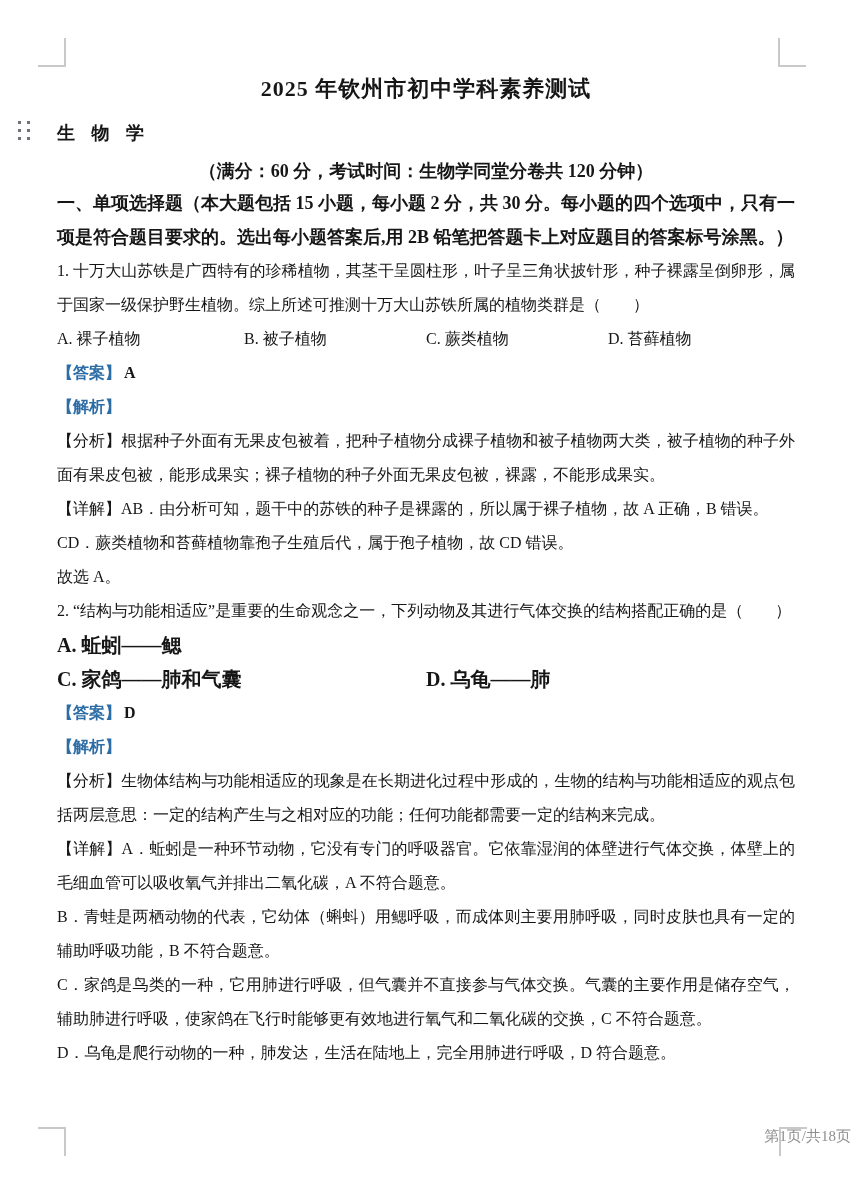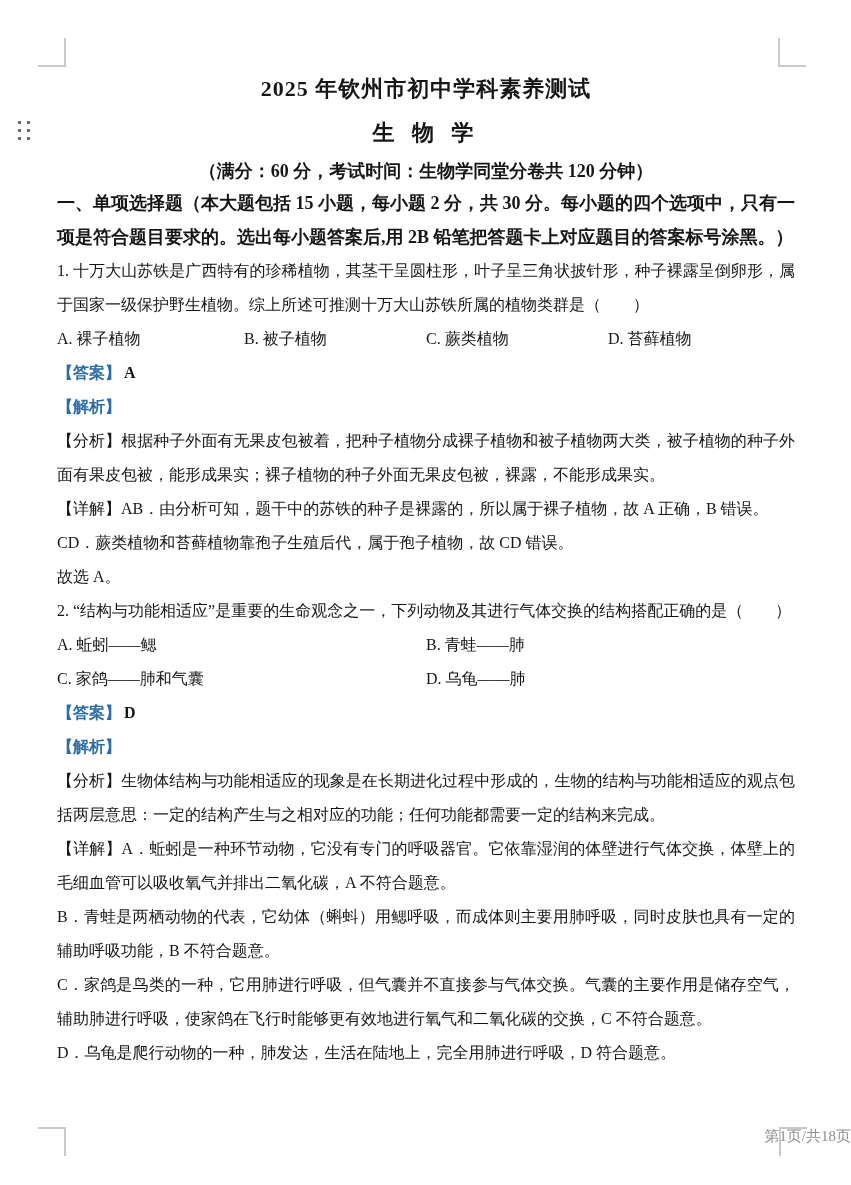--- a/index.html
+++ b/index.html
@@ -10,30 +10,30 @@
   .crop.tl{left:38px;top:18px;border-right:2px solid #c9c9c9;border-bottom:2px solid #c9c9c9;}
   .crop.tr{left:778px;top:18px;border-left:2px solid #c9c9c9;border-bottom:2px solid #c9c9c9;}
   .crop.bl{left:38px;top:1107px;border-right:2px solid #c9c9c9;border-top:2px solid #c9c9c9;}
   .crop.br{left:779px;top:1107px;border-left:2px solid #c9c9c9;border-top:2px solid #c9c9c9;}
   
   .dots{position:absolute;left:18px;top:101px;display:grid;grid-template-columns:3px 3px;
         grid-auto-rows:3px;column-gap:6px;row-gap:5px;}
   .dots i{display:block;background:#6d7075;}
   .content{position:absolute;left:57px;top:50px;width:738px;}
   .title{margin:0;font-size:22px;font-weight:bold;text-align:center;line-height:38px;letter-spacing:1px;}
-  .subject{margin:6px 0 0 0;font-size:22px;font-weight:bold;text-align:center;line-height:38px;letter-spacing:6px;}
+  .subject{margin:6px 0 0 0;font-size:18px;font-weight:bold;text-align:left;line-height:38px;letter-spacing:6px;}
   .info{margin:4px 0 0 0;font-size:18px;font-weight:bold;text-align:center;line-height:30px;}
   .notice,.section{margin:0;font-size:18px;font-weight:bold;line-height:34px;text-align:justify;}
   .para{margin:0;font-size:16px;line-height:34px;text-align:justify;}
   .opts4{display:flex;font-size:16px;line-height:34px;align-items:flex-end;}
   .opts4 .c1{width:187px;}
   .opts4 .c2{width:182px;}
   .opts4 .c3{width:182px;}
   .opts4 .c4{flex:1;}
-  .opts2row{display:flex;font-size:16px;line-height:34px;}
+  .opts2row{display:flex;font-size:20px;line-height:34px;font-weight:bold;}
   .opts2row .c1{width:369px;}
   .opts2row .c2{flex:1;}
   .blue{color:#2d6da6;font-weight:600;}
   .ansval{font-weight:bold;padding-left:3px;}
   .em-dots{-webkit-text-emphasis:filled dot #161616;-webkit-text-emphasis-position:under right;
            text-emphasis:filled dot #161616;text-emphasis-position:under right;}
   .footer{position:absolute;left:0;top:1105px;width:100%;text-align:right;
           font-size:15px;color:#8f8f8f;line-height:22px;}
 </style>
 </head>
@@ -79,21 +79,20 @@
 
     <p class="para">【分析】根据种子外面有无果皮包被着，把种子植物分成裸子植物和被子植物两大类，被子植物的种子外面有果皮包被，能形成果实；裸子植物的种子外面无果皮包被，裸露，不能形成果实。</p>
     <p class="para">【详解】AB．由分析可知，题干中的苏铁的种子是裸露的，所以属于裸子植物，故 A 正确，B 错误。</p>
     <p class="para">CD．蕨类植物和苔藓植物靠孢子生殖后代，属于孢子植物，故 CD 错误。</p>
     <p class="para">故选 A。</p>
 
     <p class="para">2. “结构与功能相适应”是重要的生命观念之一，下列动物及其进行气体交换的结构搭配正确的是（　　）</p>
 
     <div class="opts2row">
       <span class="c1">A. 蚯蚓——鳃</span>
-      <span class="c2">B. 青蛙——肺</span>
     </div>
     <div class="opts2row">
       <span class="c1">C. 家鸽——肺和气囊</span>
       <span class="c2">D. 乌龟——肺</span>
     </div>
 
     <p class="para"><span class="blue">【答案】</span><span class="ansval">D</span></p>
 
     <p class="para"><span class="blue">【解析】</span></p>
 

